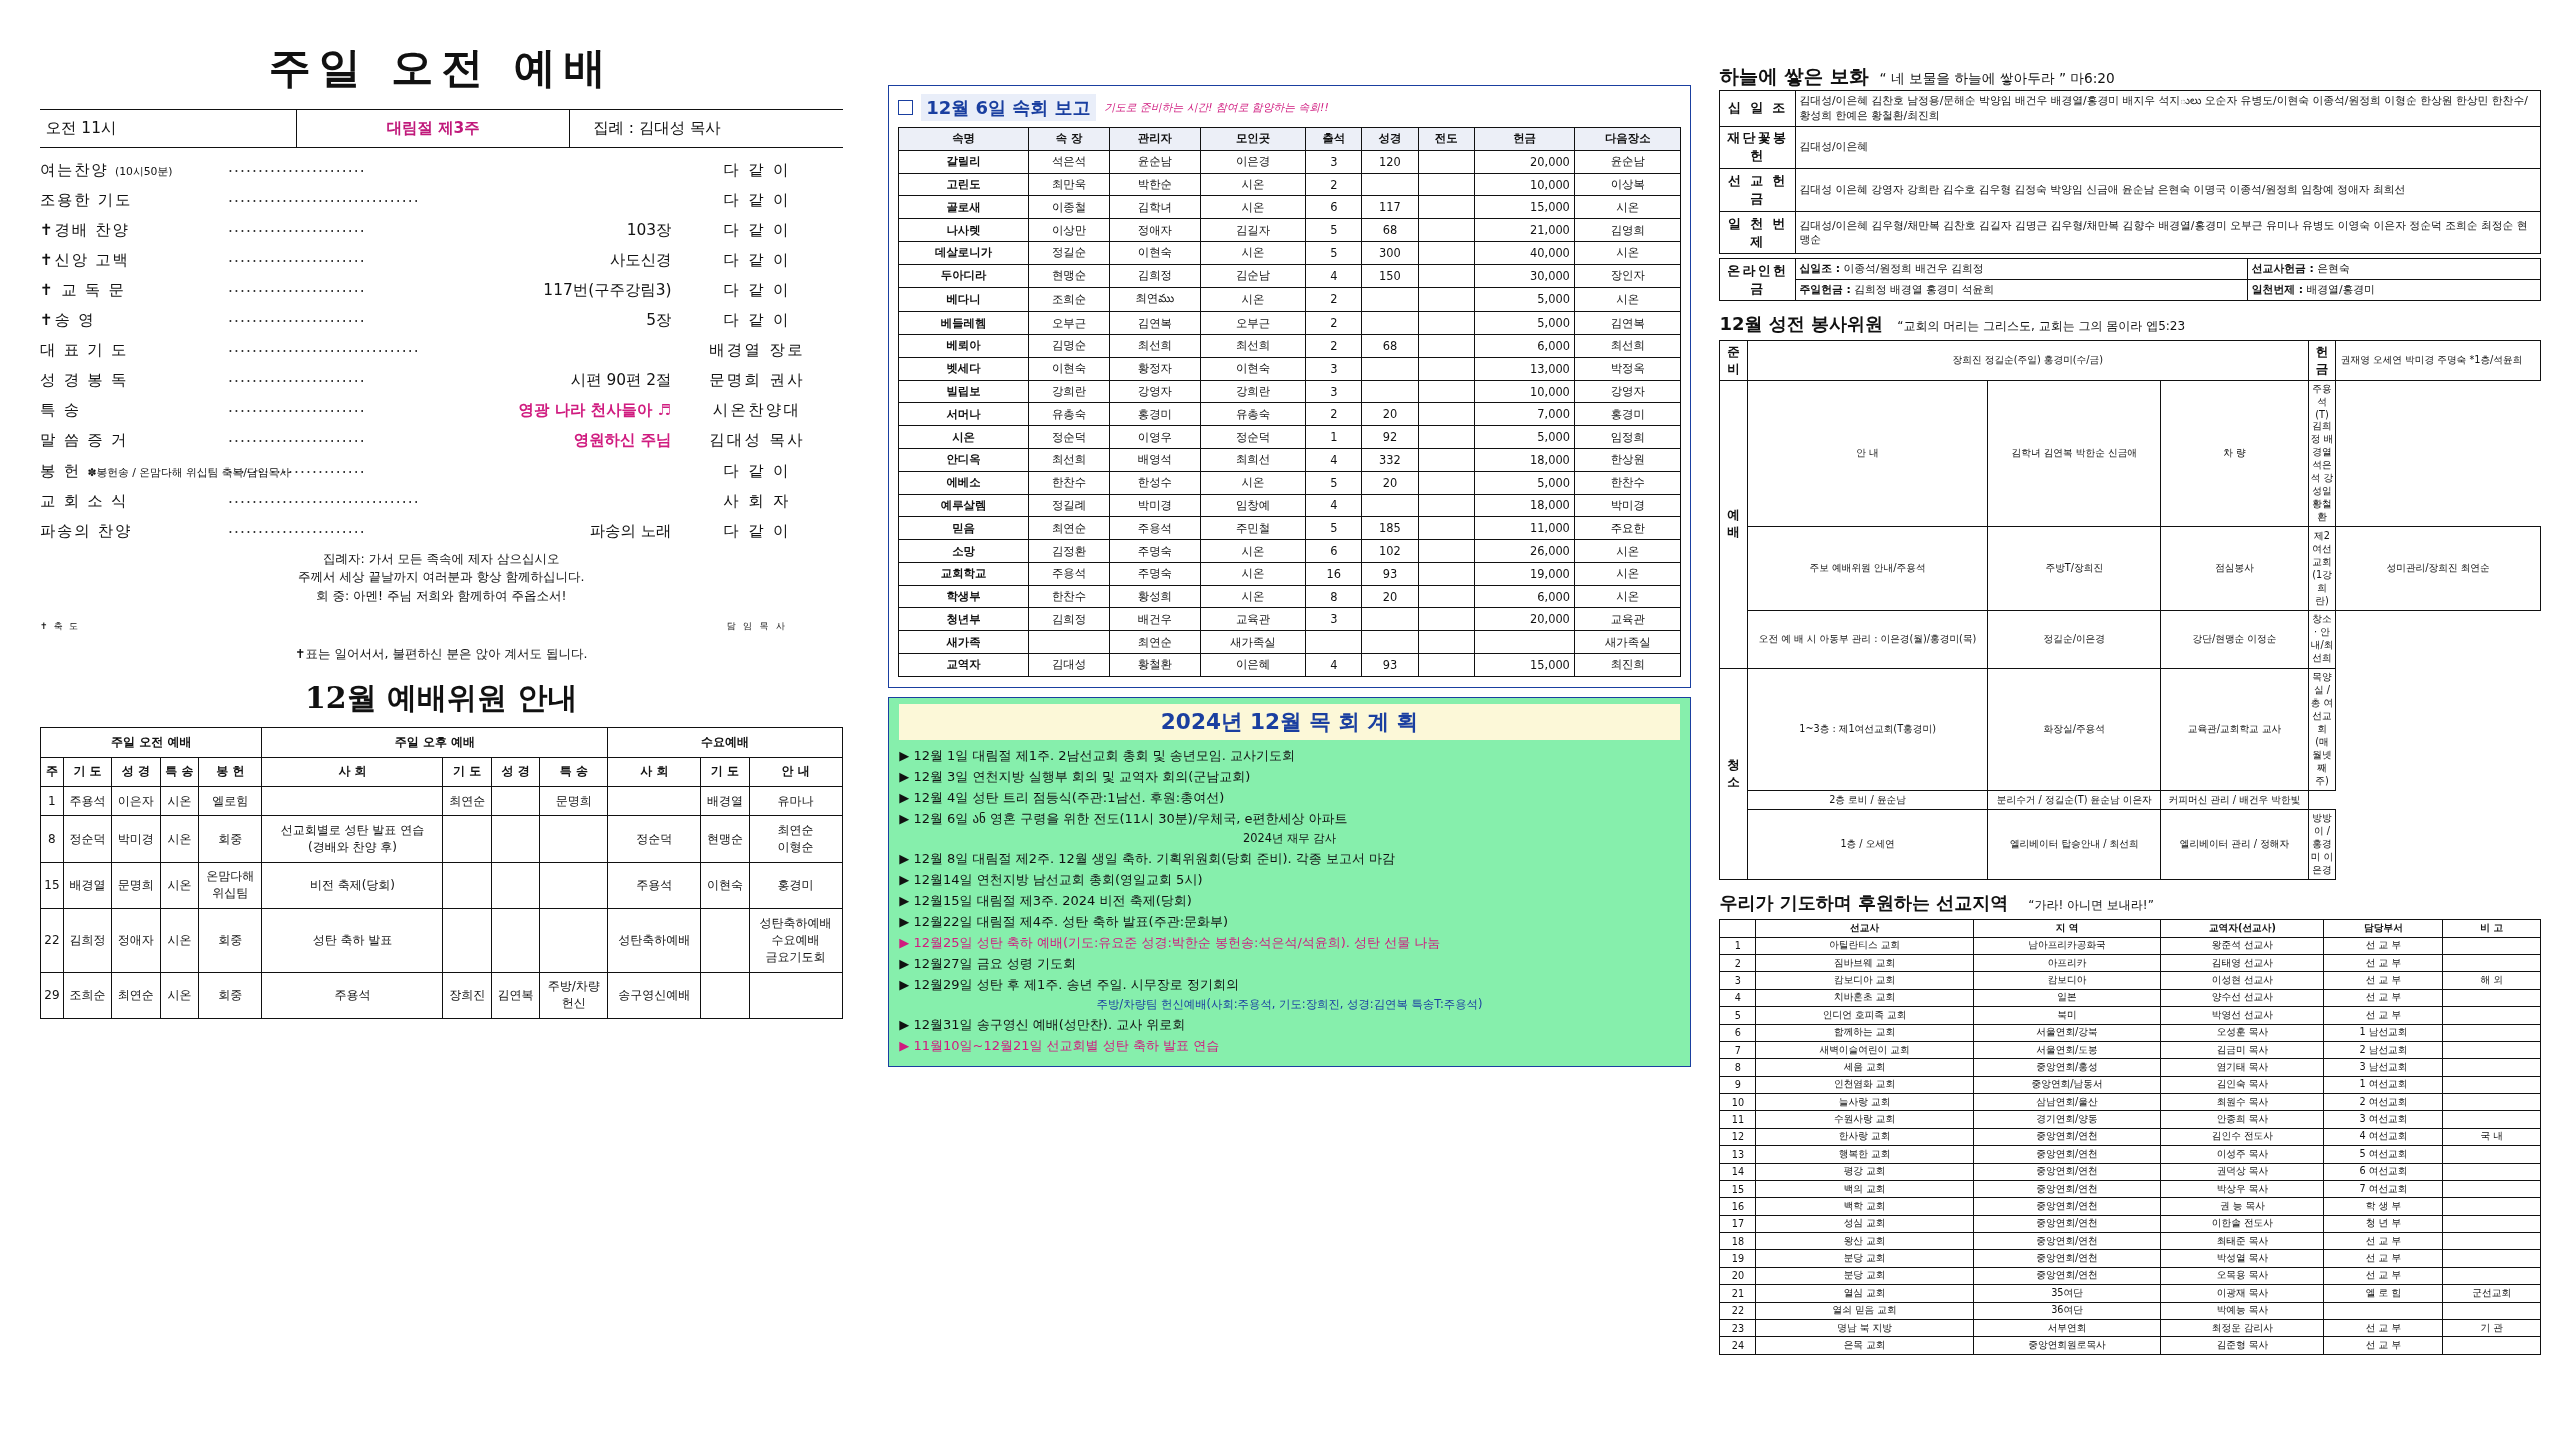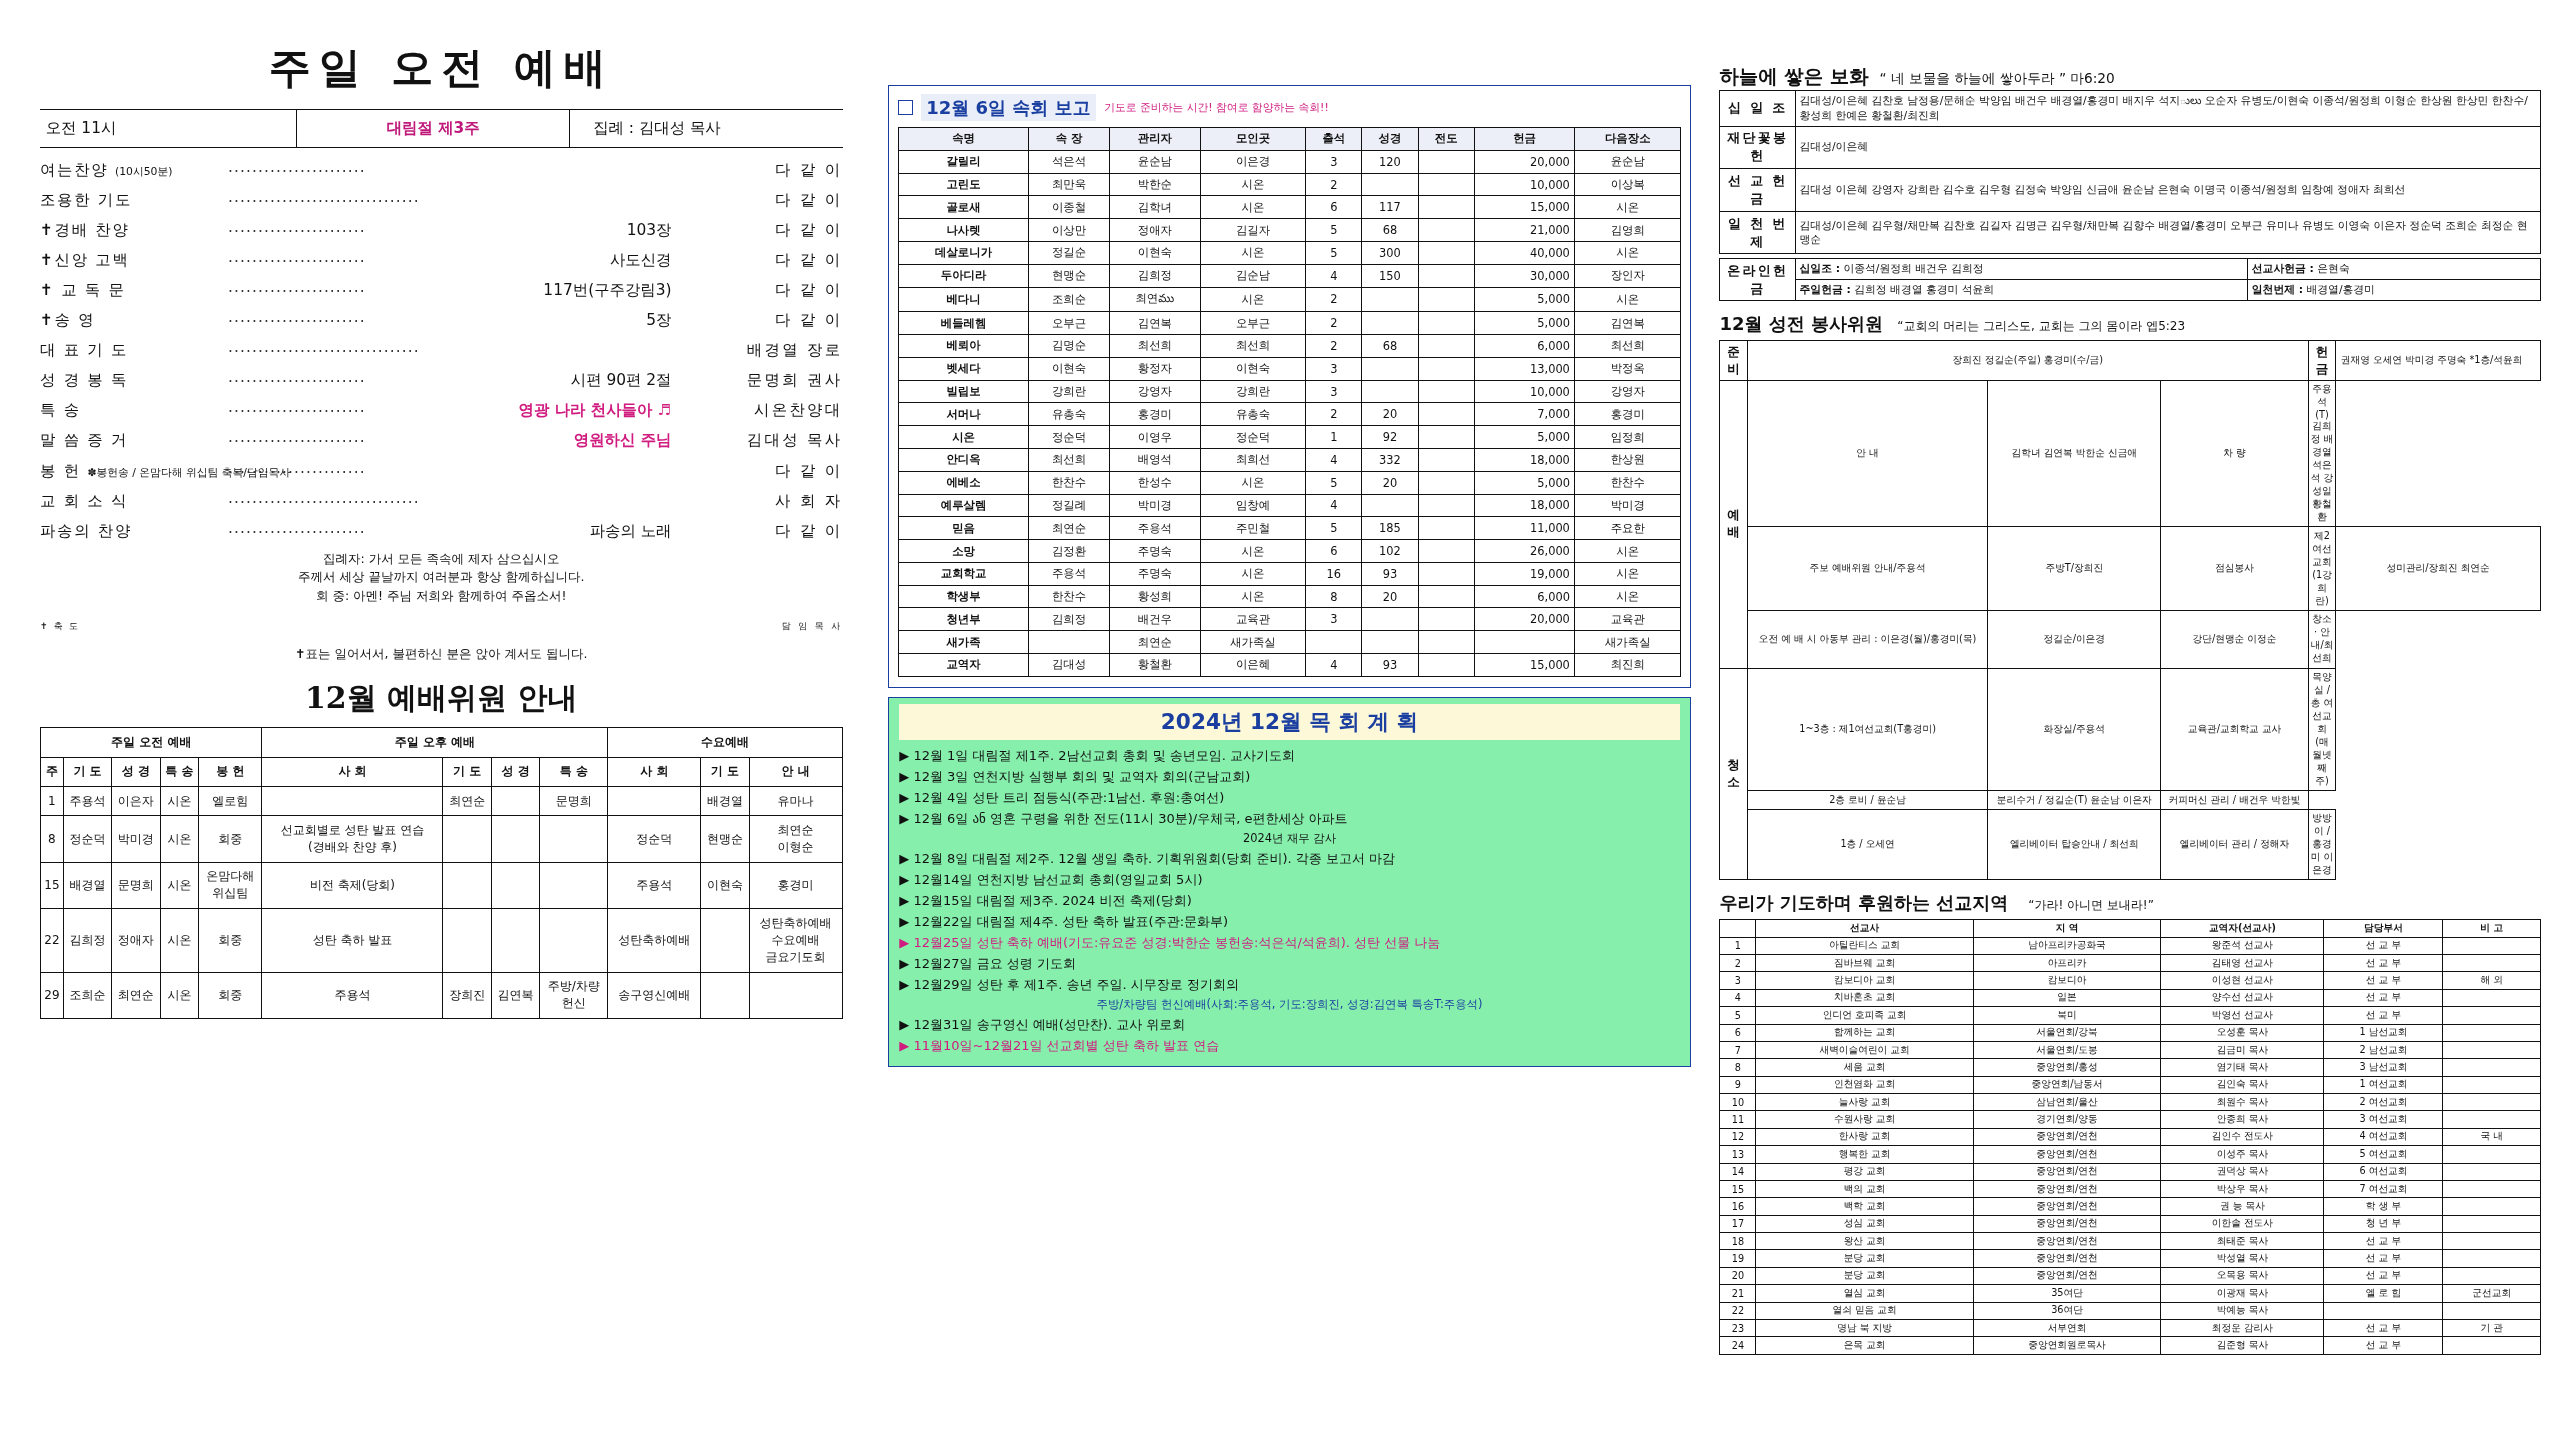--- a/index.html
+++ b/index.html
@@ -18,37 +18,37 @@
   .hdr-table .c1 { width:32%; }
   .hdr-table .c2 { width:34%; text-align:center; color:#c0187a; font-weight:bold; border-left:0.6px solid #111; border-right:0.6px solid #111;}
   .hdr-table .c3 { width:34%; padding-left:23px; }
 
   .order { margin-top:5.7px; font-size:15.4px; }
   .orow { display:flex; align-items:flex-end; padding:5.7px 0 3.4px 0; }
   .olabel { width:188px; white-space:nowrap; letter-spacing:1.7px; }
   .osmall { font-size:10.8px; letter-spacing:0; }
   .odots { flex:0 0 auto; letter-spacing:1.1px; color:#333; overflow:hidden; white-space:nowrap; }
   .omid { flex:1; text-align:right; white-space:nowrap; }
-  .oper { width:171px; text-align:right; white-space:nowrap; letter-spacing:2.3px; }
+  .oper { width:171px; text-align:center; white-space:nowrap; letter-spacing:2.3px; }
   .pink { color:#d01b7f; font-weight:bold; }
   .bold { font-weight:bold; }
   .note { text-align:center; font-size:12.5px; line-height:1.5; margin-top:4.6px; }
   .note2 { text-align:center; font-size:12.5px; margin:10.3px 0 5.7px 0; }
 
   h2.sub { font-size:30px; font-weight:bold; text-align:center; margin:15px 0 8px 0; font-family:"DejaVu Serif", serif; }
   table.grid { width:100%; border-collapse:collapse; font-size:12px; text-align:center; }
   table.grid th, table.grid td { border:0.6px solid #111; padding:5.7px 1.1px; }
   table.grid th { font-weight:bold; }
 
   
   .mid-box { border:1.1px solid #1a3fa0; padding:8px 9px 10.3px 9px; }
   .mid-head { display:flex; align-items:center; gap:8px; }
   .blue-sq { width:12.5px; height:12.5px; border:1.7px solid #1a3fa0; display:inline-block; }
   .mid-title { color:#1a3fa0; font-size:18px; font-weight:bold; background:#e9eef9; padding:1.7px 5.7px; }
-  .hand { color:#d01b7f; font-size:10.8px; }
+  .hand { color:#d01b7f; font-size:10.8px; font-style:italic; }
   table.mid { width:100%; border-collapse:collapse; font-size:11.4px; text-align:center; margin-top:5.7px; }
   table.mid th, table.mid td { border:0.6px solid #111; padding:3.4px 1.1px; }
   table.mid th { background:#eceff7; font-weight:bold; }
   table.mid td.name { font-weight:bold; }
   .num { text-align:right; padding-right:4.6px !important; }
 
   .plan-box { border:1.1px solid #1a3fa0; margin-top:9px; background:#86efac; padding:5.7px 10.3px 10.3px 10.3px; }
   .plan-title { text-align:center; color:#1a3fa0; font-size:21.6px; font-weight:bold; background:#fcf8d8; padding:3.4px; margin-bottom:5.7px; }
   .plan-item { font-size:13px; line-height:1.62; }
   .plan-sub { font-size:11.4px; }

